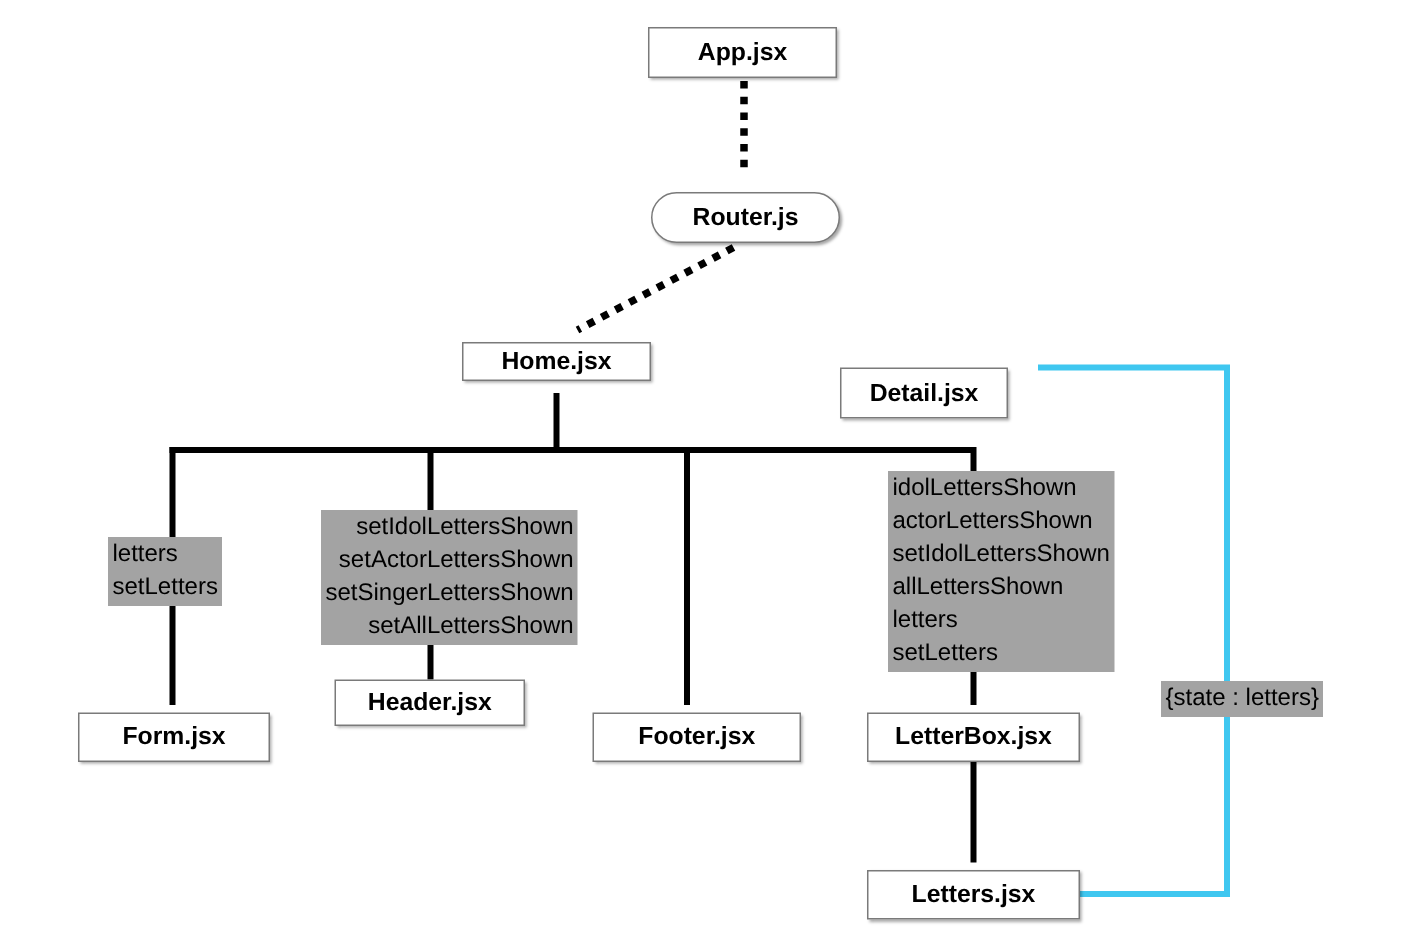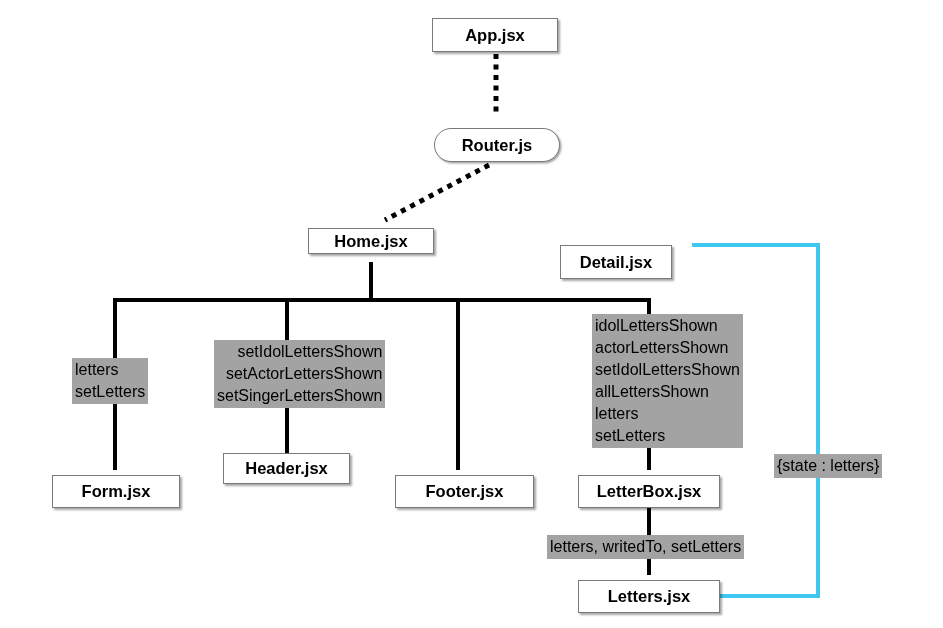--- a/index.html
+++ b/index.html
@@ -74,28 +74,28 @@
 
   <div class="elabel" style="left:72px;top:358px;">
     <div>letters</div>
     <div>setLetters</div>
   </div>
 
   <div class="elabel" style="left:214px;top:340px;text-align:right;">
     <div>setIdolLettersShown</div>
     <div>setActorLettersShown</div>
     <div>setSingerLettersShown</div>
+    <div>setAllLettersShown</div>
   </div>
 
   <div class="elabel" style="left:592px;top:314px;">
     <div>idolLettersShown</div>
     <div>actorLettersShown</div>
     <div>setIdolLettersShown</div>
     <div>allLettersShown</div>
     <div>letters</div>
     <div>setLetters</div>
   </div>
 
-  <div class="elabel" style="left:547px;top:535px;">letters, writedTo, setLetters</div>
 
   <div class="elabel" style="left:774px;top:422px;margin-top:32px;">{state : letters}</div>
 
 </div>
 
 </body></html>

